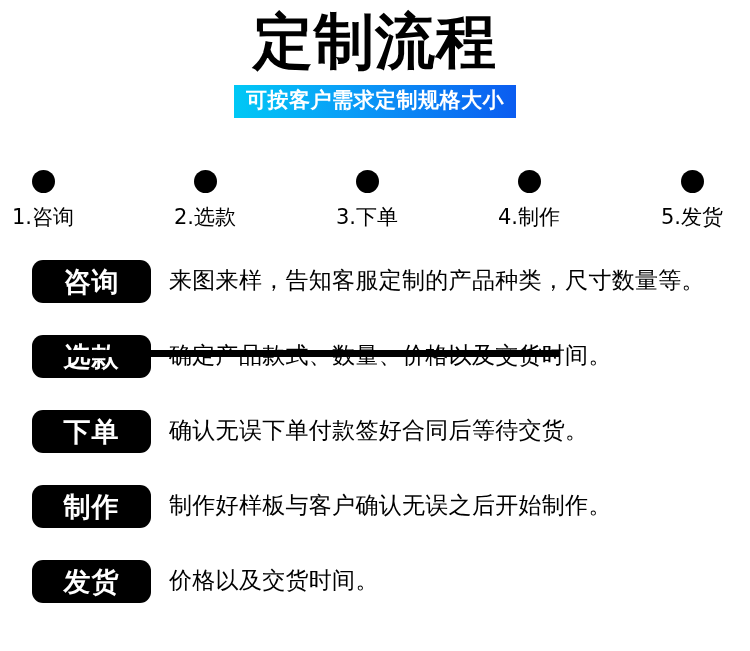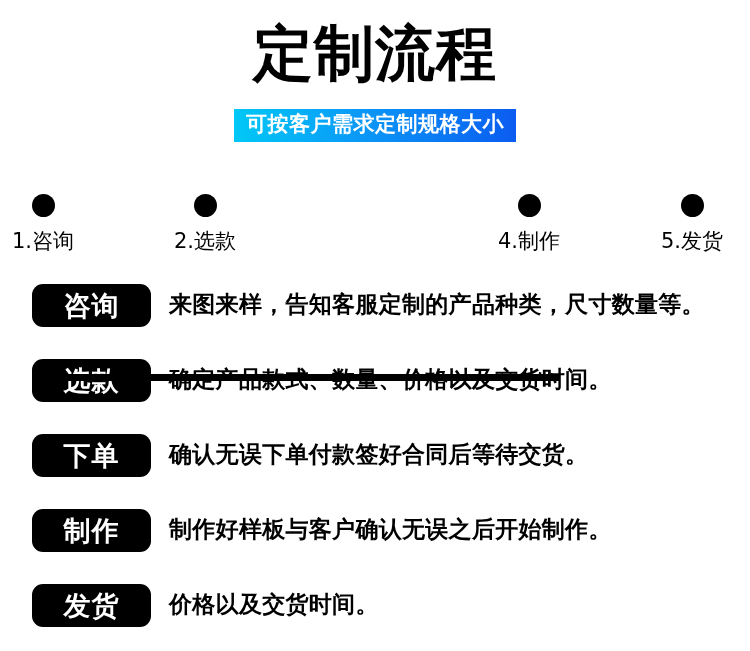--- a/index.html
+++ b/index.html
@@ -20,21 +20,21 @@
     width: 750px;
     padding-top: 8px;
     text-align: center;
   }
   #main-title {
     font-size: 60px;
     font-weight: bold;
     line-height: 1.12;
     color: #000000;
     letter-spacing: 1px;
-    margin: 12px;
+    margin: 0;
     padding: 0 0 4px 0;
   }
   #subtitle-banner {
     display: inline-block;
     margin-top: 6px;
     padding: 4px 12px 5px 12px;
     background: linear-gradient(90deg, #00c8f5 0%, #0aa0f7 38%, #0b5cf0 100%);
     color: #ffffff;
     font-size: 21px;
     font-weight: bold;
@@ -103,21 +103,21 @@
     border-radius: 11px;
     font-size: 27px;
     font-weight: bold;
     line-height: 43px;
     text-align: center;
     letter-spacing: 1px;
   }
   .step-text {
     margin-left: 18px;
     font-size: 23px;
-    font-weight: bold;
+    font-weight: normal;
     color: #000000;
     line-height: 1.2;
     letter-spacing: 0.3px;
     white-space: nowrap;
   }
 </style>
 </head>
 <body>
 
 <div id="page">
@@ -133,20 +133,24 @@
     <div class="timeline-node" style="left:43px;">
       <div class="timeline-dot"></div>
       <div class="timeline-label">1.咨询</div>
     </div>
 
     <div class="timeline-node" style="left:205px;text-align:center;">
       <div class="timeline-dot"></div>
       <div class="timeline-label">2.选款</div>
     </div>
 
+    <div class="timeline-node" style="left:367px;">
+      <div class="timeline-dot"></div>
+      <div class="timeline-label">3.下单</div>
+    </div>
 
     <div class="timeline-node" style="left:529px;">
       <div class="timeline-dot"></div>
       <div class="timeline-label">4.制作</div>
     </div>
 
     <div class="timeline-node" style="left:692px;">
       <div class="timeline-dot"></div>
       <div class="timeline-label">5.发货</div>
     </div>

